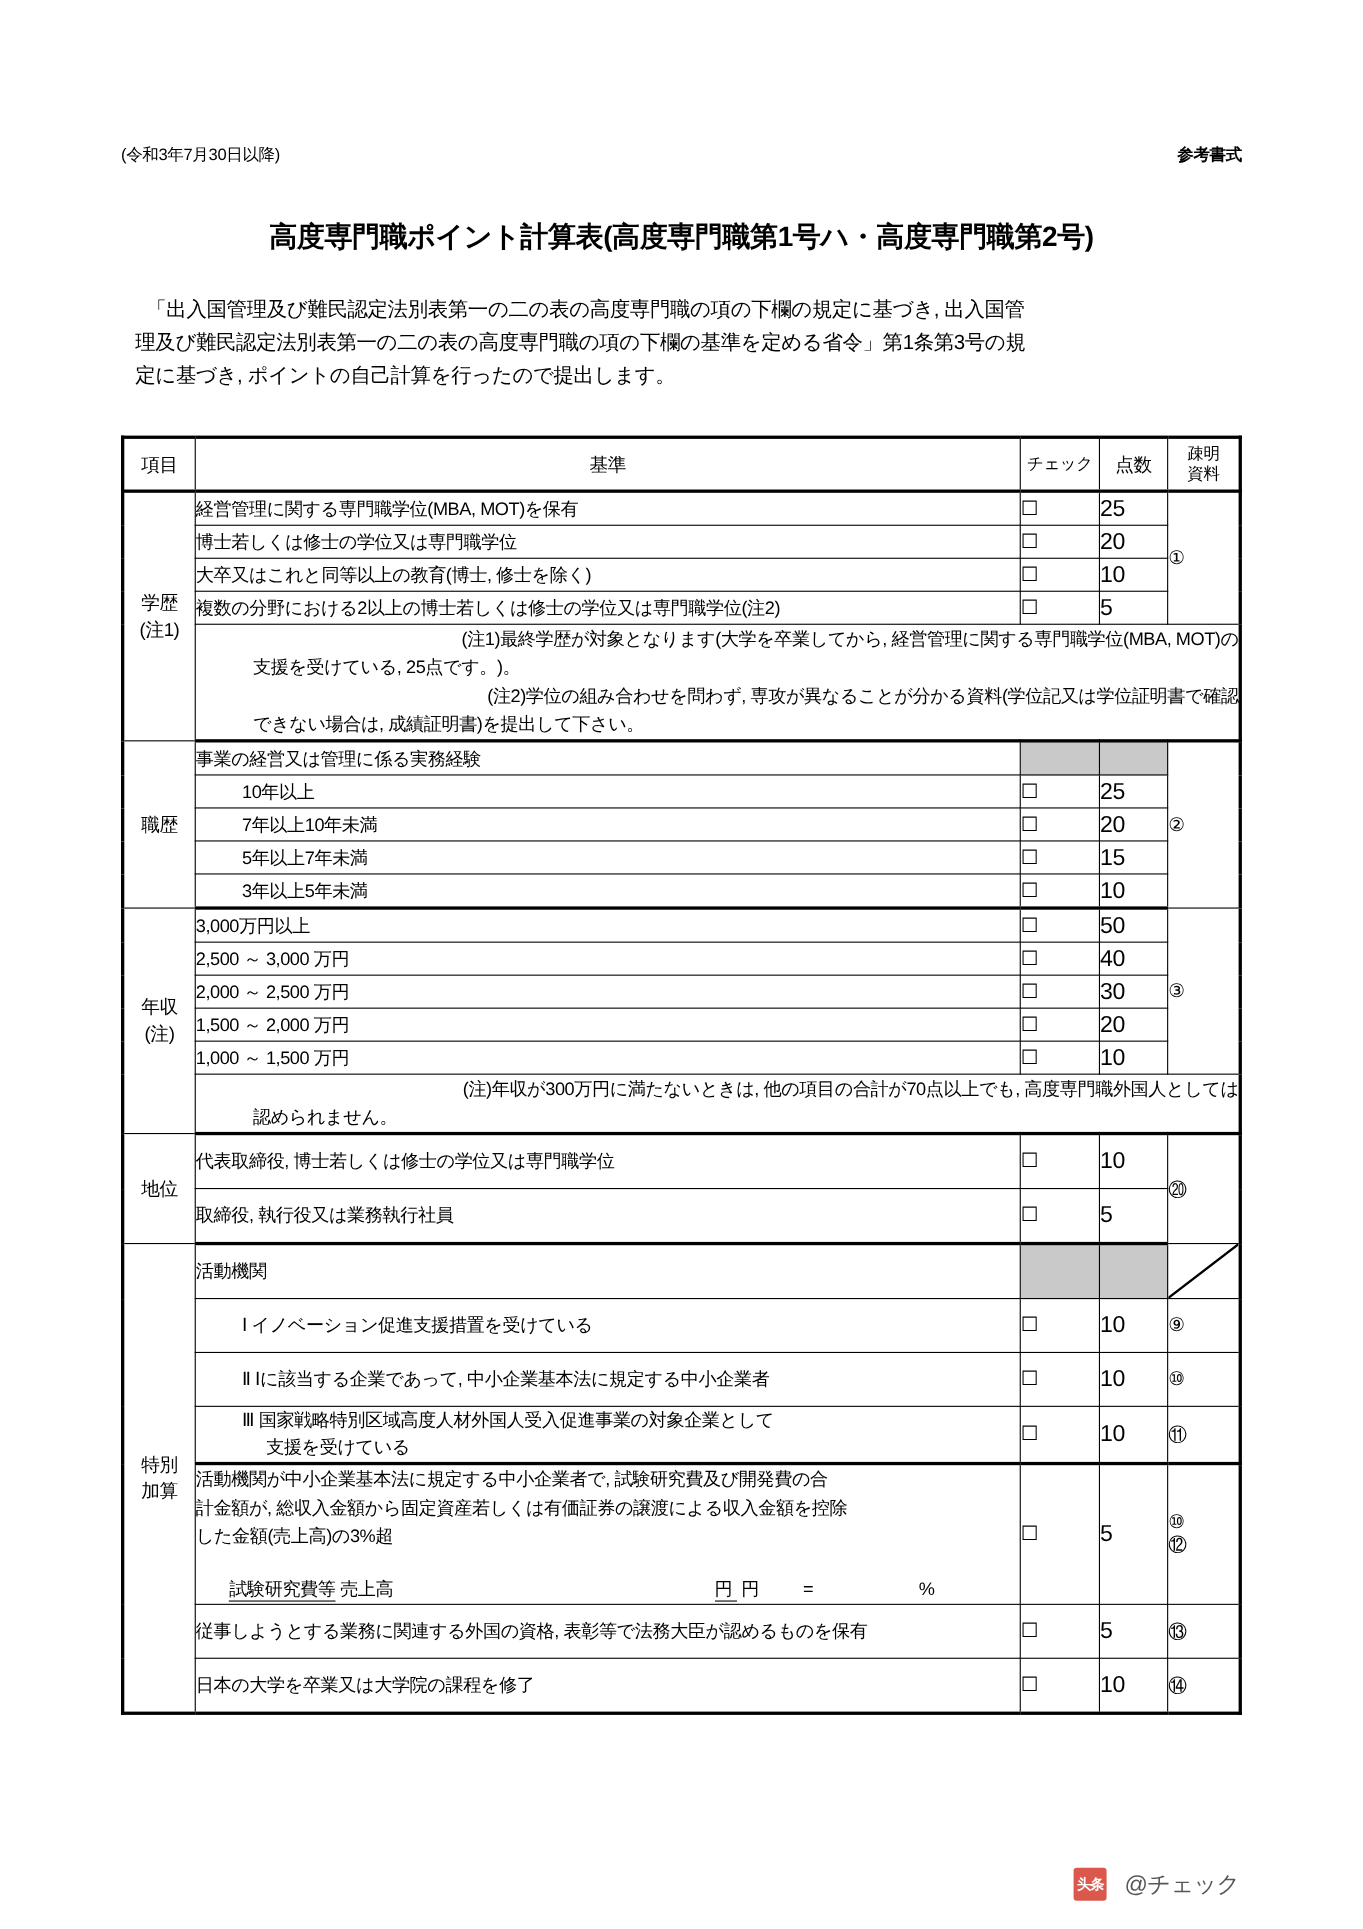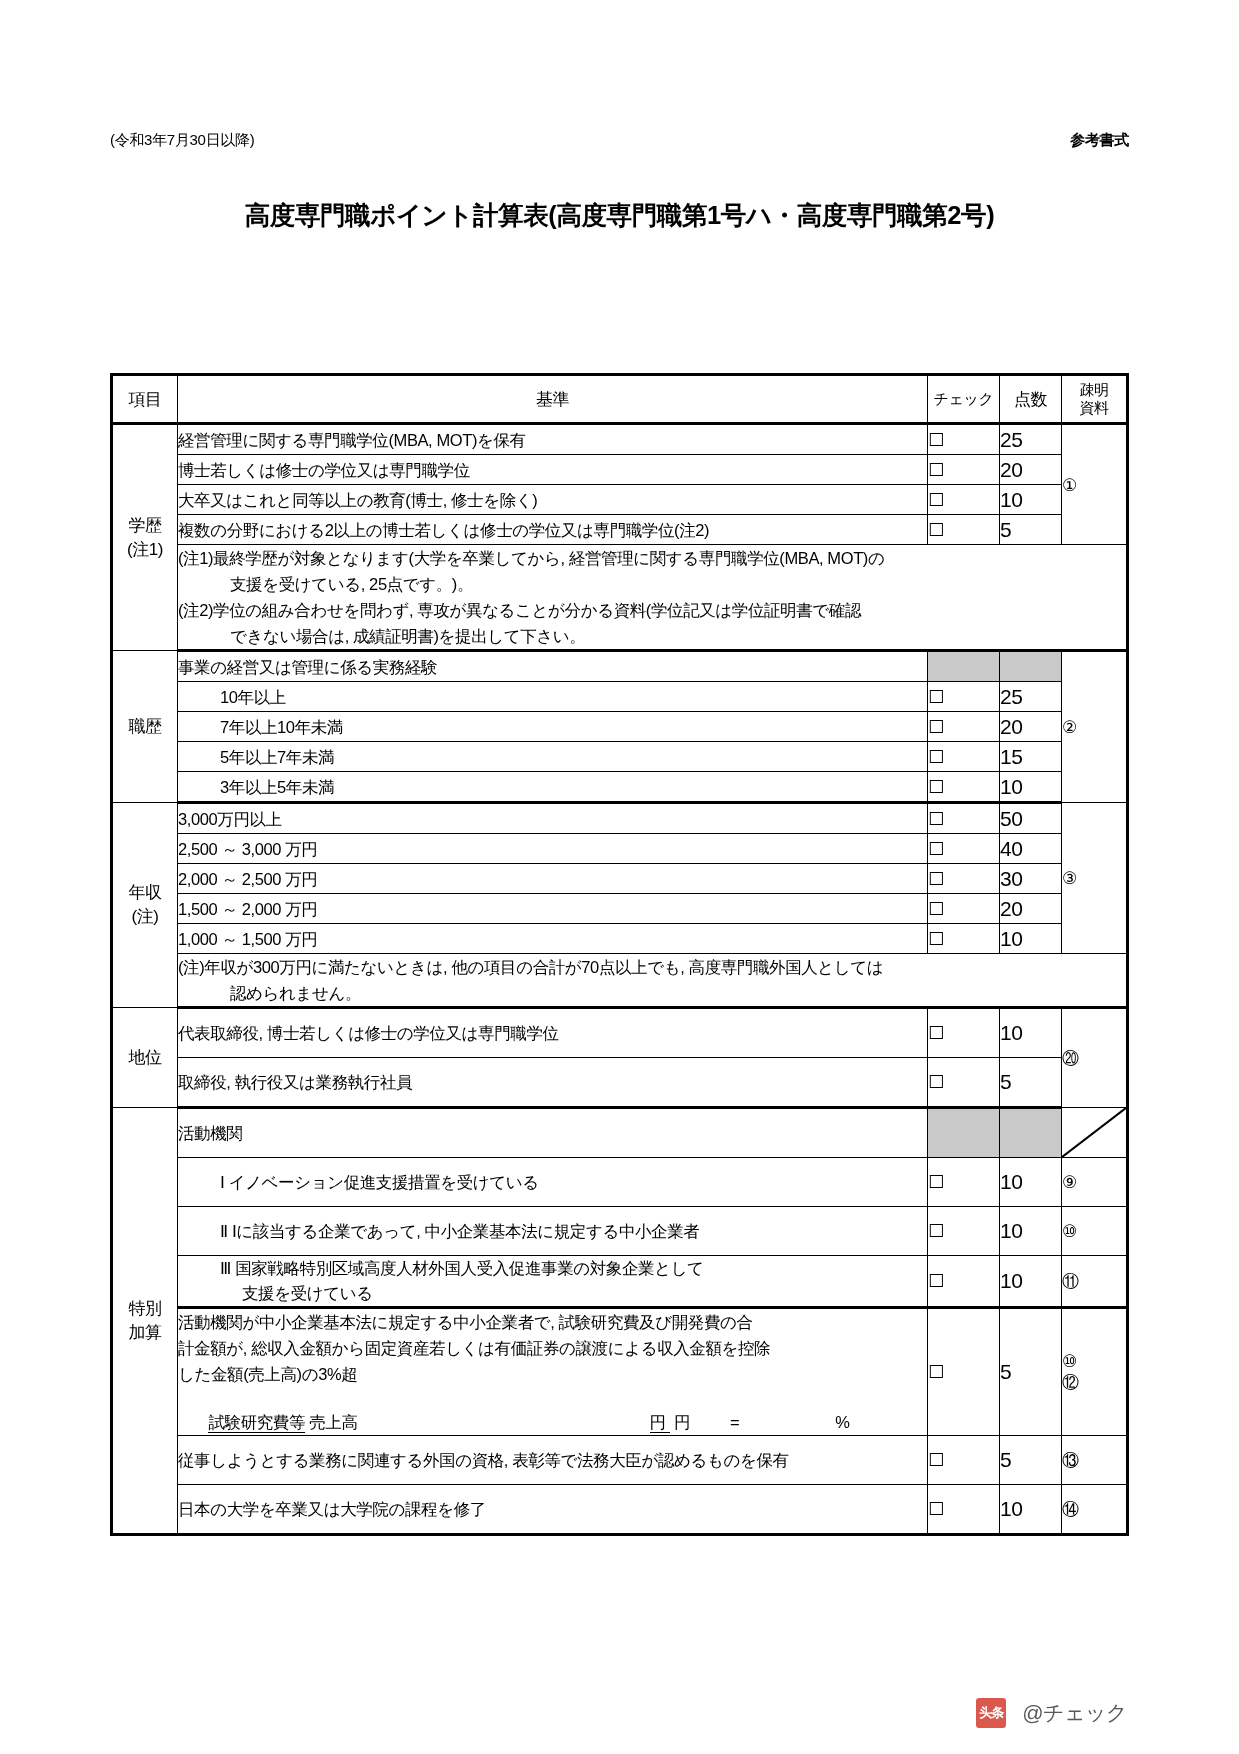--- a/index.html
+++ b/index.html
@@ -55,21 +55,21 @@
     font-size: 18.6px;
     line-height: 30px;
     letter-spacing: -0.35px;
   }
   .intro p { margin: 0; text-indent: 0; }
   .intro .l2, .intro .l3 { margin-left: -10px; }
 
   
   table.ptable {
     position: absolute;
-    top: 373px;
+    top: 396px;
     left: 110px;
     width: 1019px;
     border-collapse: collapse;
     table-layout: fixed;
     font-size: 16.5px;
   }
   table.ptable td, table.ptable th {
     border: 1px solid #000;
     padding: 0;
     vertical-align: middle;
@@ -111,21 +111,21 @@
   .proof { font-size: 17px; font-family: "DejaVu Sans", sans-serif; }
   .proof .stk { display: block; line-height: 21px; }
   .shaded { background: #c9c9c9; }
 
   .note {
     padding: 9px 8px 9px 10px;
     line-height: 26px;
     font-size: 16.5px;
     text-align: left;
   }
-  .note .n-l { display: block; }
+  .note .n-l { display: block; text-align: right; }
   .note .n-ind { display: block; padding-left: 52px; }
 
   .vlabel {
     text-align: center;
     line-height: 24px;
     font-size: 17px;
   }
 
   
   .slash {
@@ -193,20 +193,25 @@
 
 <div class="page">
 
   <div class="hdr-row">
     <div class="hdr-date">(令和3年7月30日以降)</div>
     <div class="hdr-formtype">参考書式</div>
   </div>
 
   <div class="doc-title">高度専門職ポイント計算表(高度専門職第1号ハ・高度専門職第2号)</div>
 
+  <div class="intro">
+    <p class="l1">「出入国管理及び難民認定法別表第一の二の表の高度専門職の項の下欄の規定に基づき, 出入国管</p>
+    <p class="l2">理及び難民認定法別表第一の二の表の高度専門職の項の下欄の基準を定める省令」第1条第3号の規</p>
+    <p class="l3">定に基づき, ポイントの自己計算を行ったので提出します。</p>
+  </div>
 
   <table class="ptable">
     <colgroup>
       <col class="c-item">
         <col class="c-crit">
         <col class="c-check">
         <col class="c-score">
         <col class="c-proof">
     </colgroup>
     <tbody>

